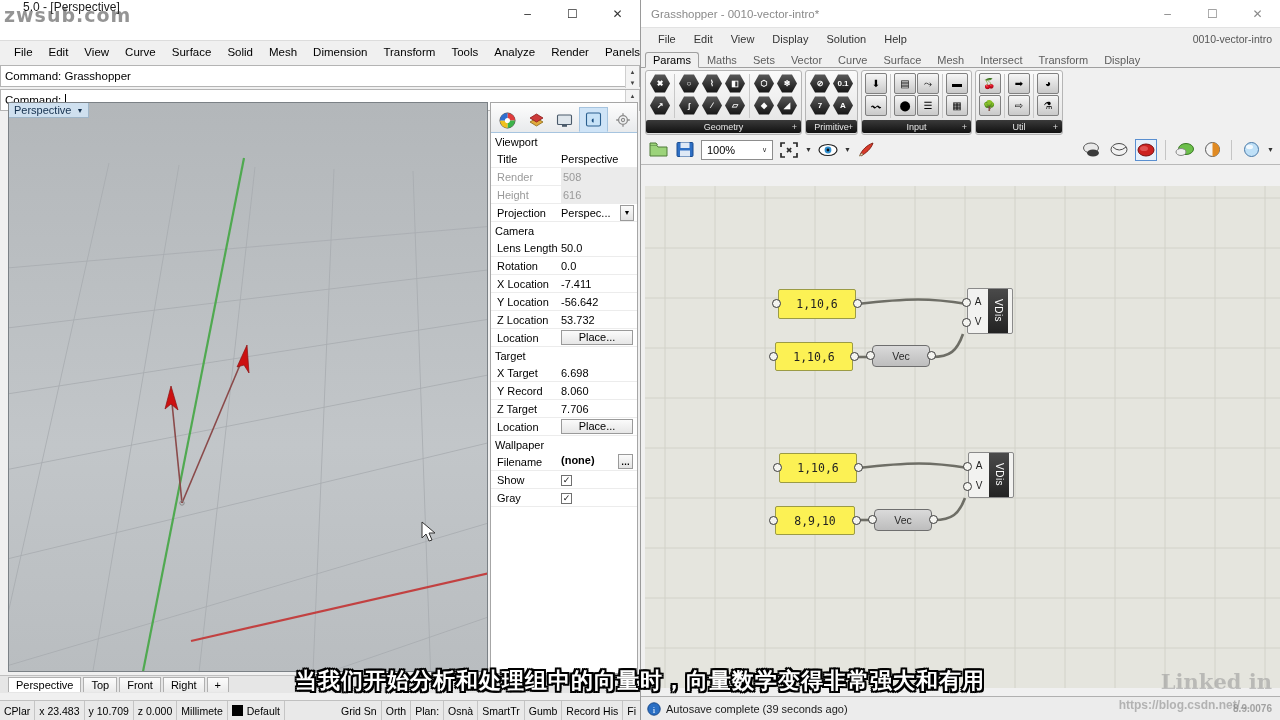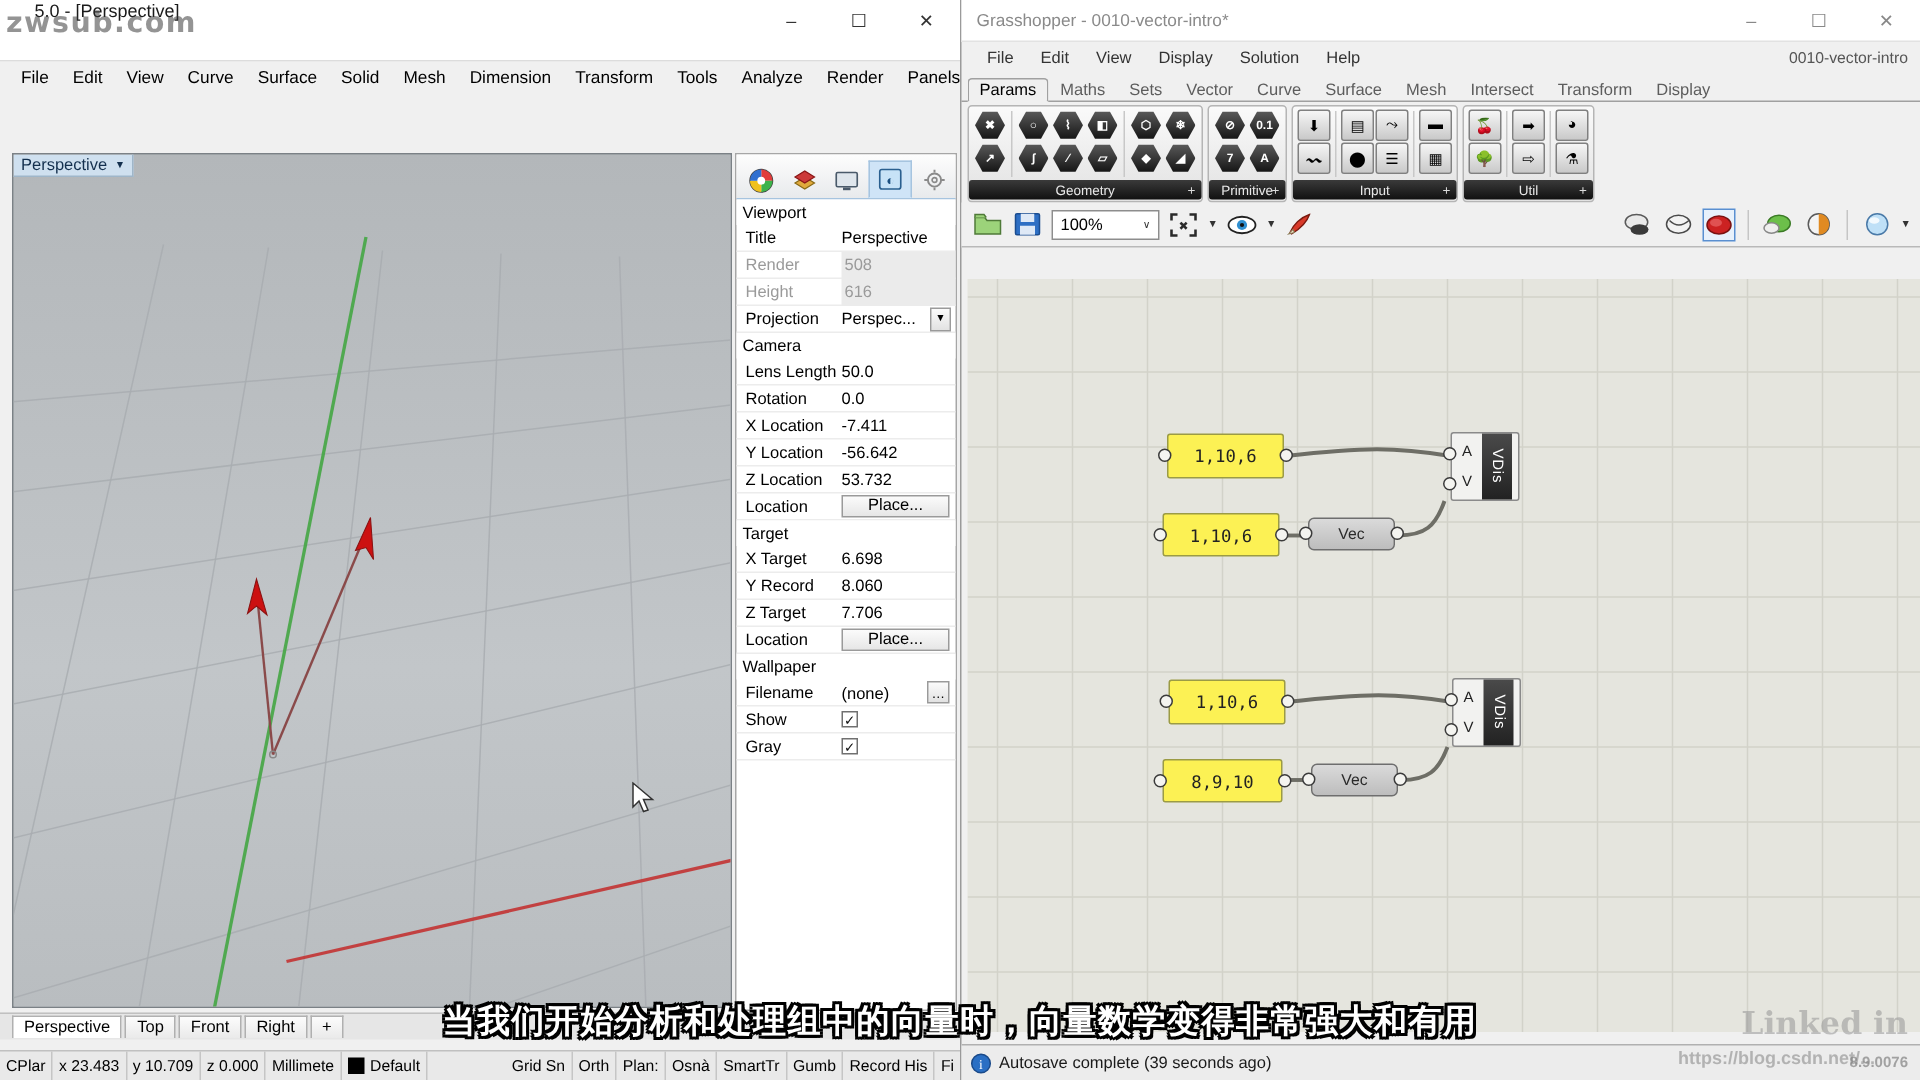--- a/index.html
+++ b/index.html
@@ -192,20 +192,35 @@
       <span>Dimension</span>
       <span>Transform</span>
       <span>Tools</span>
       <span>Analyze</span>
       <span>Render</span>
       <span>Panels</span>
       <span>Help</span>
     </div>
 
     <div class="cmdarea">
+      <div class="cmdline" style="border-top:1px solid #b4b4b4;">
+        <span>Command: Grasshopper</span>
+        <div class="scrollbtns">
+          <i>▲</i>
+          <i>▼</i>
+        </div>
+      </div>
+      <div class="cmdline">
+        <span>Command:</span>
+        <span style="display:inline-block;width:1px;height:13px;background:#000;margin-left:4px;"></span>
+        <div class="scrollbtns">
+          <i>▲</i>
+          <i>▼</i>
+        </div>
+      </div>
     </div>
 
     <div id="vp">
       <div class="vplabel">
         <span>Perspective</span>
         <span style="font-size:7px;">▼</span>
       </div>
       <svg width="480" height="570">
         <defs>
           <linearGradient id="vpgrad" x1="0" y1="0" x2="0" y2="1">
@@ -363,21 +378,21 @@
           </div>
           <div class="prow">
             <div class="k">Location</div>
             <div class="v" style="display: flex;">
               <div class="btncell">Place...</div>
             </div>
           </div>
           <div class="sechdr">Wallpaper</div>
           <div class="prow">
             <div class="k">Filename</div>
-            <div class="v" style="display: flex; align-items: flex-end;">
+            <div class="v" style="display: flex; align-items: flex-start; font-weight: bold;">
               <span style="flex: 1 1 0%;">(none)</span>
               <div class="smbtn">…</div>
             </div>
           </div>
           <div class="prow">
             <div class="k">Show</div>
             <div class="v"><span class="cbx">✓</span></div>
           </div>
           <div class="prow">
             <div class="k">Gray</div>

